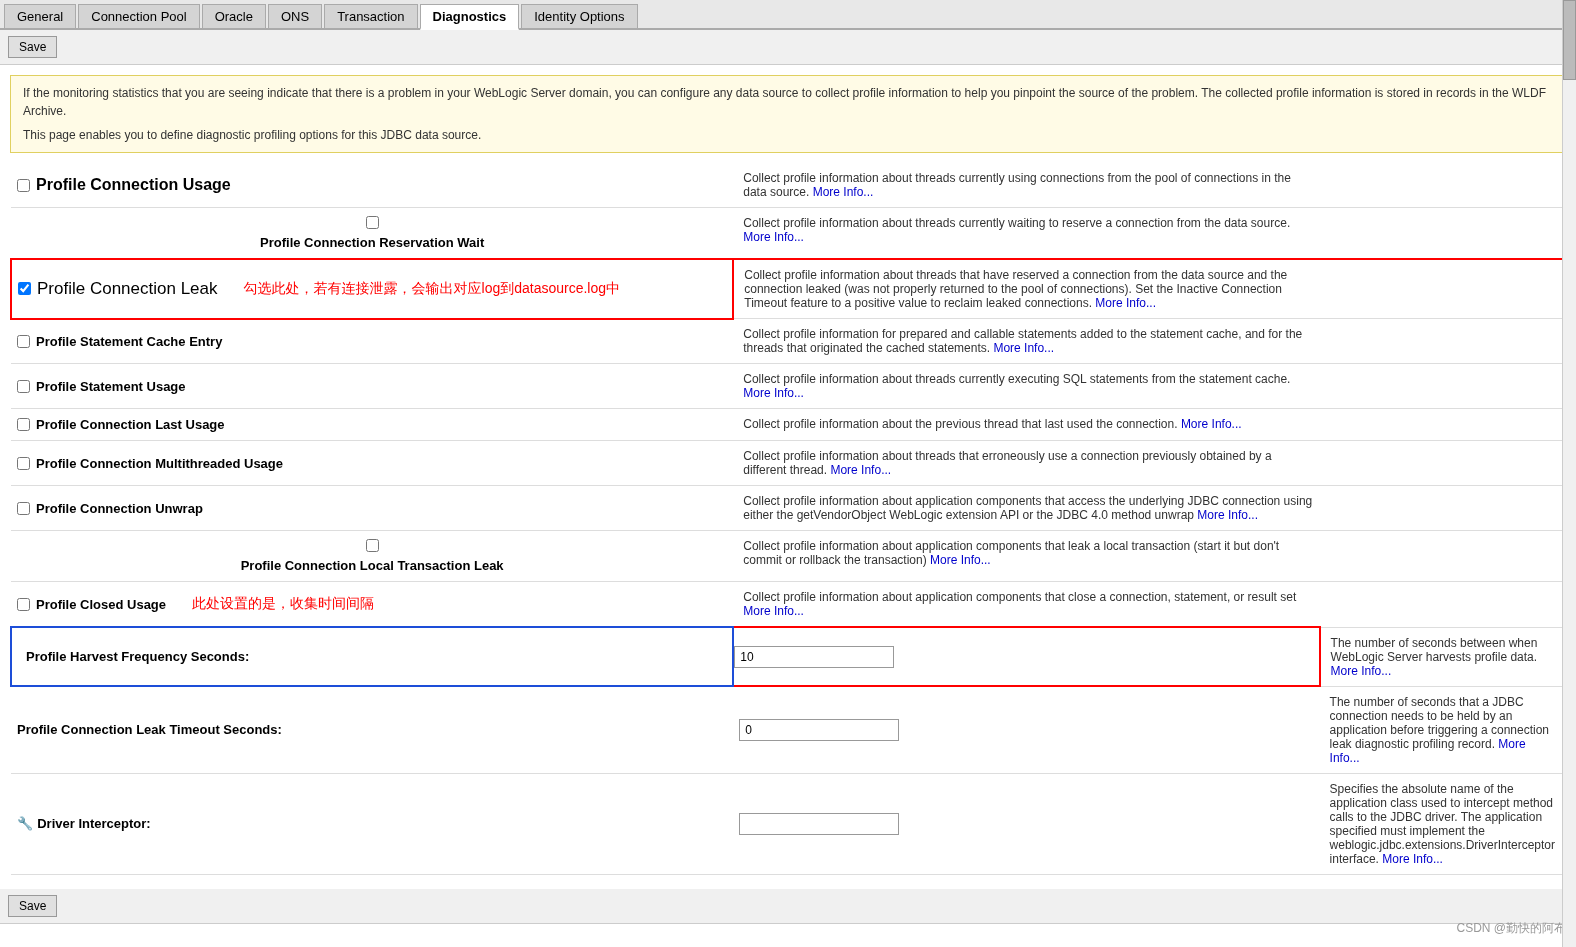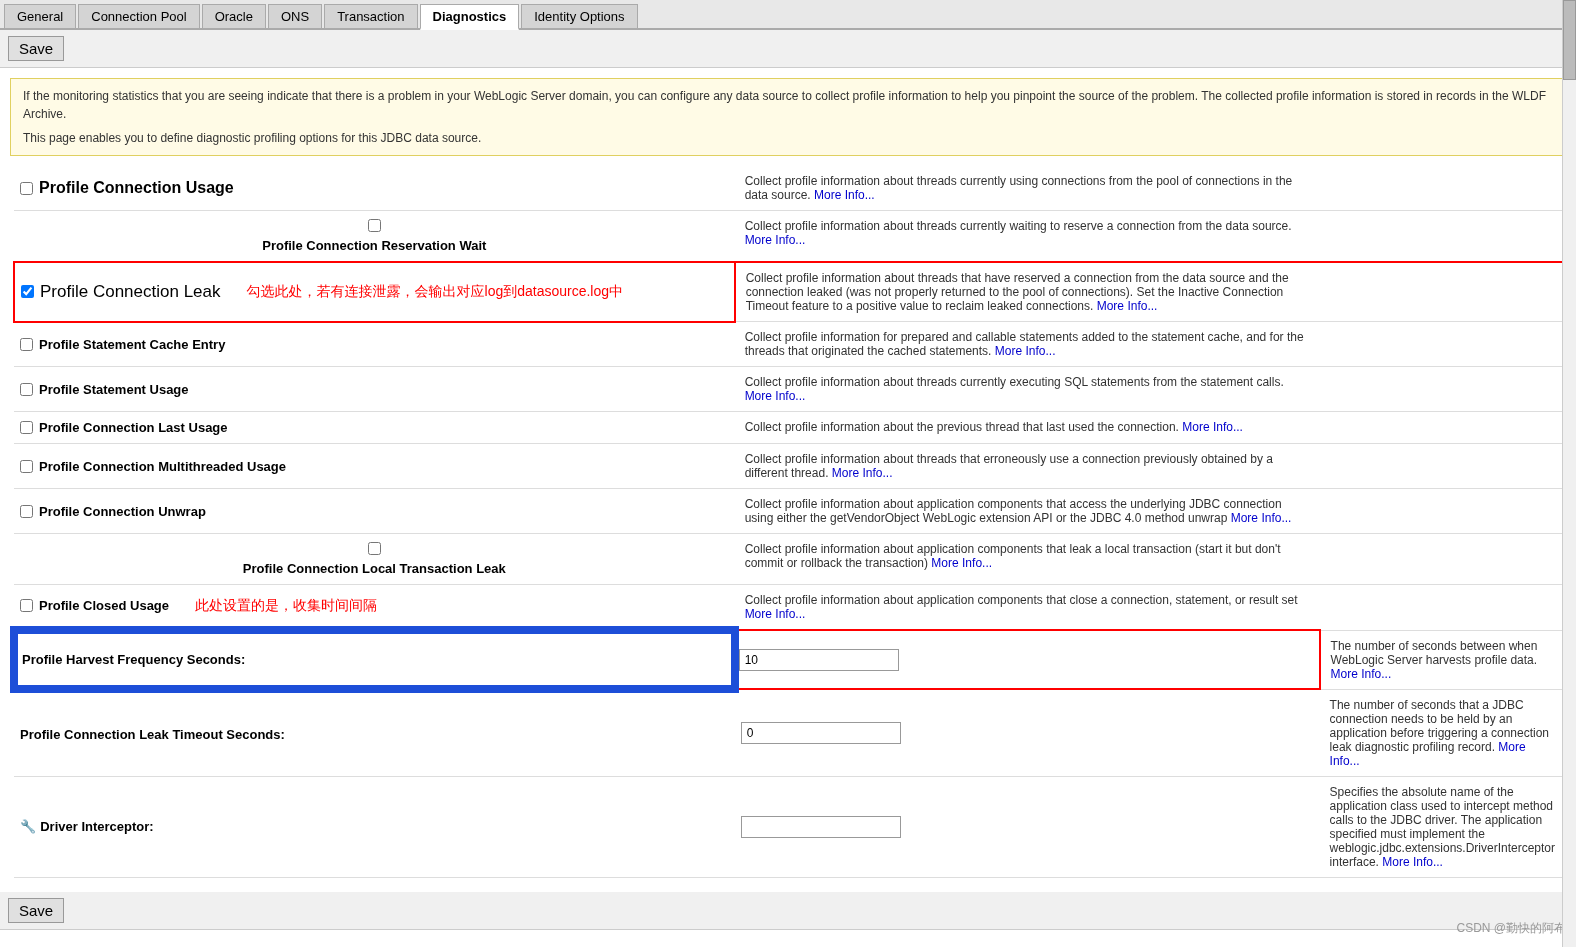--- a/index.html
+++ b/index.html
@@ -31,21 +31,21 @@
       padding: 6px 8px;
       border-bottom: 1px solid #ccc;
       background: #f0f0f0;
     }
 
     .save-btn {
       padding: 3px 10px;
       border: 1px solid #999;
       background: #e0e0e0;
       cursor: pointer;
-      font-size: 15px;
+      font-size: 12px;
     }
 
     .info-box {
       background: #fffbe6;
       border: 1px solid #e0d060;
       margin: 10px;
       padding: 8px 12px;
       font-size: 12px;
       color: #333;
       line-height: 1.5;
@@ -171,21 +171,21 @@
           </td>
           <td style="width: 45%; font-size: 12px; color: rgb(51, 51, 51); padding-left: 10px; vertical-align: top;"><span>Collect profile information for prepared and callable statements added to the statement cache, and for the threads that originated the cached statements. </span><a href="#" style="color: rgb(0, 0, 204); text-decoration: none;">More Info...</a></td>
         </tr>
         <tr class="normal-row">
           <td style="width: 55%; vertical-align: middle;">
             <div style="display: flex; align-items: center; gap: 6px;">
               <input type="checkbox" id="profile-statement-usage" style="">
               <label for="profile-statement-usage" style="font-weight: bold; font-size: 13px;">Profile Statement Usage</label>
             </div>
           </td>
-          <td style="width: 45%; font-size: 12px; color: rgb(51, 51, 51); padding-left: 10px; vertical-align: top;"><span>Collect profile information about threads currently executing SQL statements from the statement calls. </span><a href="#" style="color: rgb(0, 0, 204); text-decoration: none;">More Info...</a></td>
+          <td style="width: 45%; font-size: 12px; color: rgb(51, 51, 51); padding-left: 10px; vertical-align: top;"><span>Collect profile information about threads currently executing SQL statements from the statement cache. </span><a href="#" style="color: rgb(0, 0, 204); text-decoration: none;">More Info...</a></td>
         </tr>
         <tr class="normal-row">
           <td style="width: 55%; vertical-align: middle;">
             <div style="display: flex; align-items: center; gap: 6px;">
               <input type="checkbox" id="profile-connection-last-usage" style="">
               <label for="profile-connection-last-usage" style="font-weight: bold; font-size: 13px;">Profile Connection Last Usage</label>
             </div>
           </td>
           <td style="width: 45%; font-size: 12px; color: rgb(51, 51, 51); padding-left: 10px; vertical-align: top;"><span>Collect profile information about the previous thread that last used the connection. </span><a href="#" style="color: rgb(0, 0, 204); text-decoration: none;">More Info...</a></td>
         </tr>
@@ -222,21 +222,21 @@
               <input type="checkbox" id="profile-closed-usage" style="">
               <label for="profile-closed-usage" style="font-weight: bold; font-size: 13px;">Profile Closed Usage</label>
               <span style="color: red; font-size: 14px; margin-left: 20px;">此处设置的是，收集时间间隔</span>
             </div>
           </td>
           <td style="width: 45%; font-size: 12px; color: rgb(51, 51, 51); padding-left: 10px; vertical-align: top;"><span>Collect profile information about application components that close a connection, statement, or result set </span><a href="#" style="color: rgb(0, 0, 204); text-decoration: none;">More Info...</a></td>
         </tr>
       </tbody>
     <tbody id="fields-tbody">
     <tr style="border-bottom: 1px solid rgb(221, 221, 221);">
-          <td style="vertical-align: middle; font-weight: bold; padding: 8px 4px; border: 8px solid #1d4ed8;">
+          <td style="vertical-align: middle; font-weight: bold; padding: 8px 14px; border: 2px solid #1d4ed8;">
             <div style="display: flex; align-items: center; gap: 4px;">
               <span>Profile Harvest Frequency Seconds:</span>
             </div>
           </td>
           <td style="vertical-align: middle; padding: 8px 0; border: 2px solid red;"><input type="text" value="10" style="border: 1px solid rgb(153, 153, 153); padding: 3px 5px; font-size: 12px; width: 160px;"></td>
           <td style="font-size: 12px; color: rgb(51, 51, 51); padding: 8px 10px; vertical-align: top;"><span>The number of seconds between when WebLogic Server harvests profile data. </span><a href="#" style="color: rgb(0, 0, 204); text-decoration: none;">More Info...</a></td>
         </tr>
         <tr style="border-bottom: 1px solid rgb(221, 221, 221);">
           <td style="vertical-align: middle; font-weight: bold; padding: 8px 6px;">
             <div style="display: flex; align-items: center; gap: 4px;">

